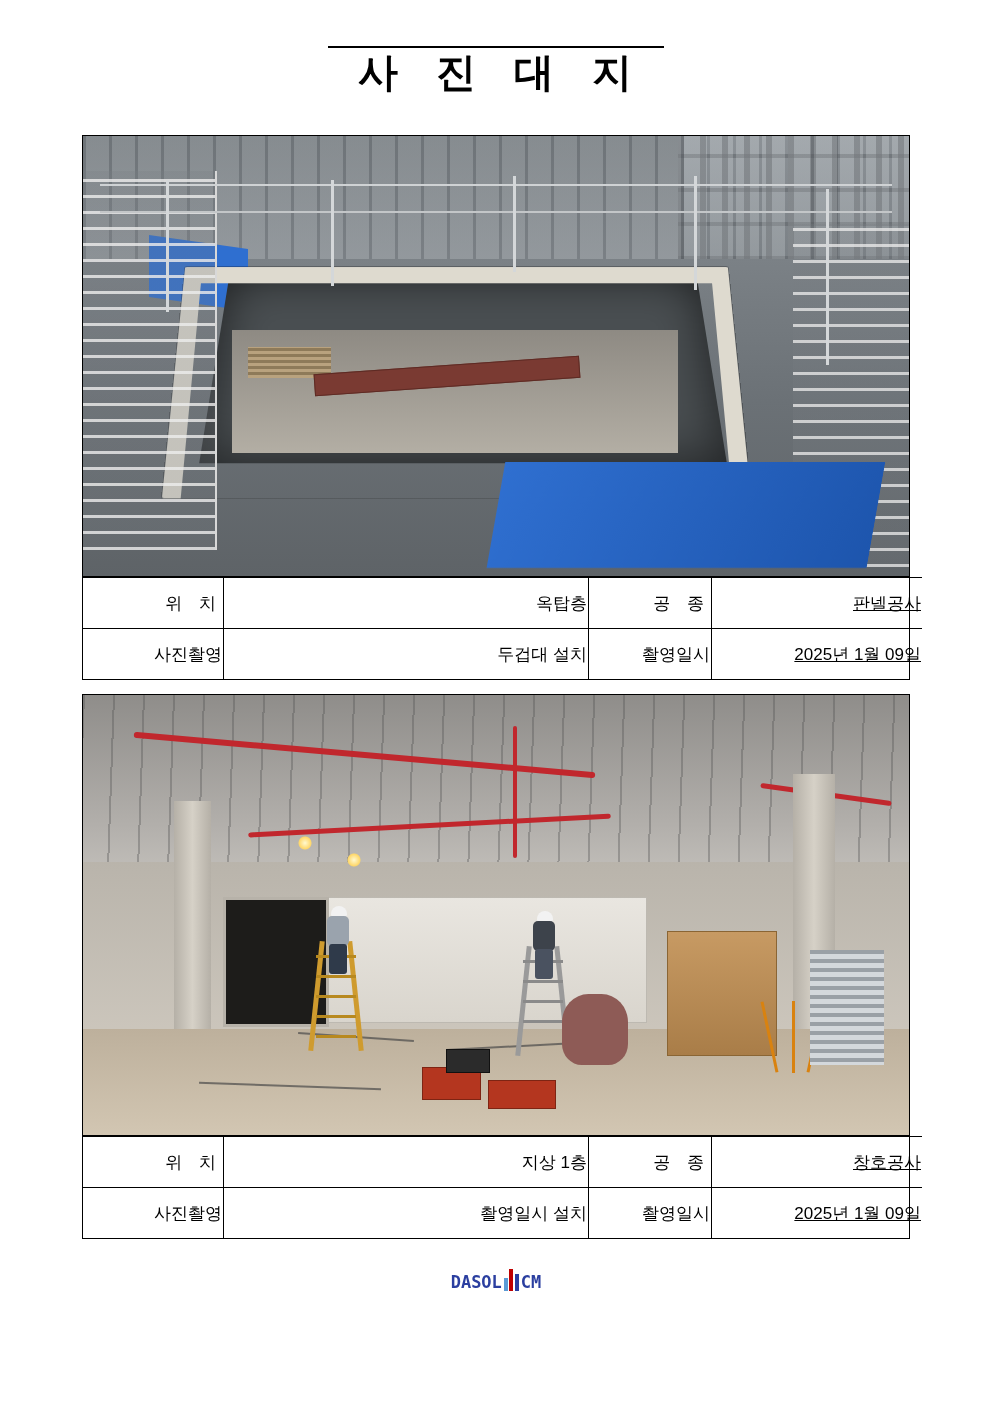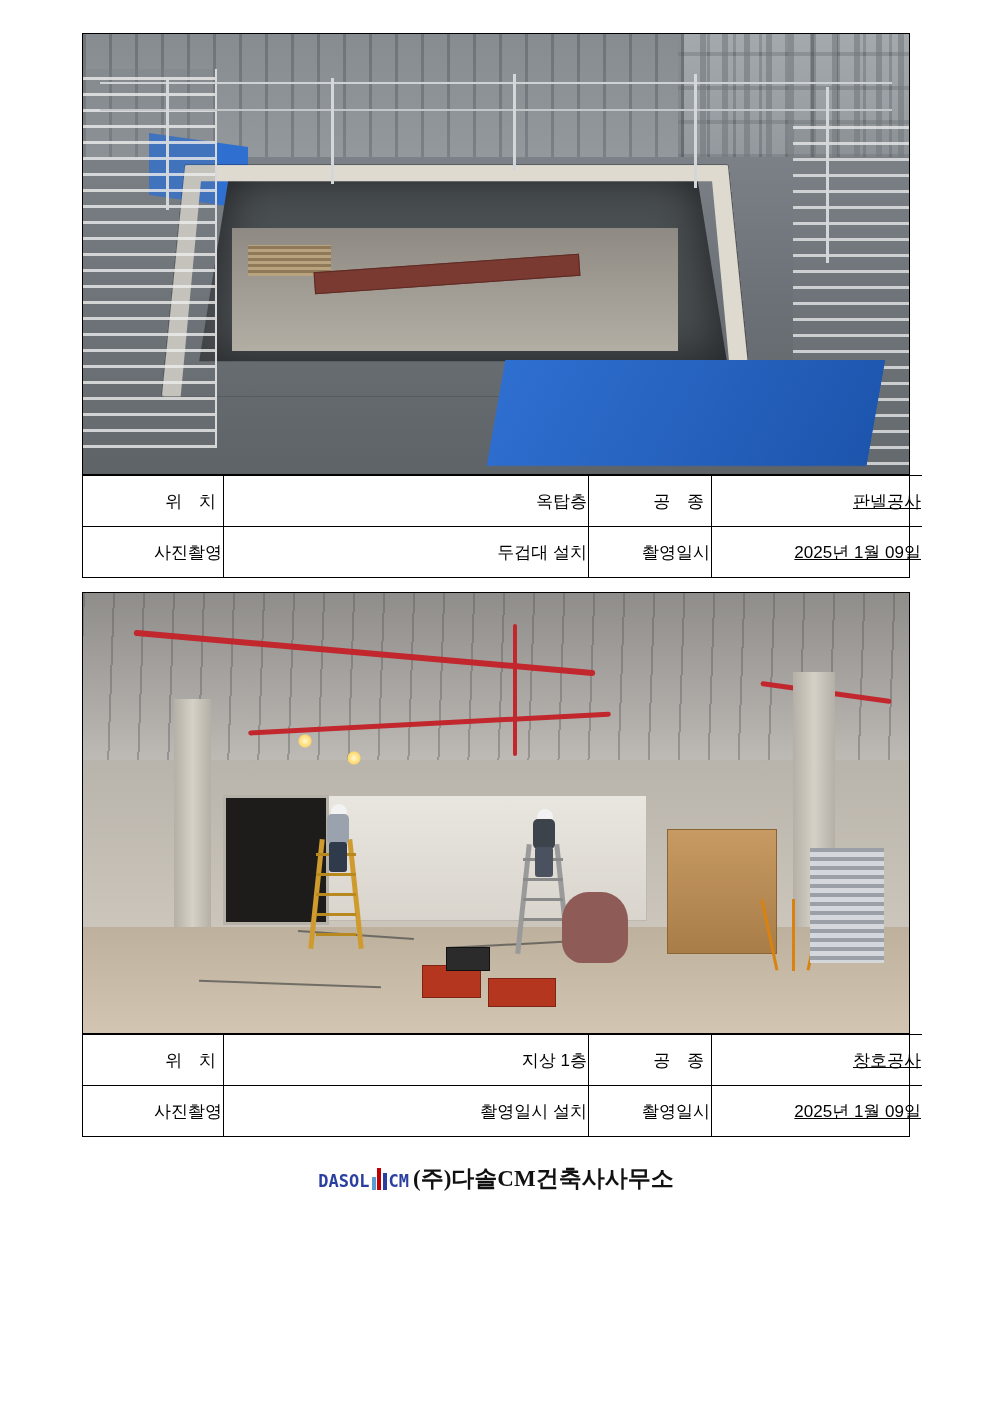--- a/index.html
+++ b/index.html
@@ -285,20 +285,23 @@
   }
   .p2 .cable{
     position:absolute; height:2px; background:#4a4a4a; opacity:.7;
   }
 </style>
 </head>
 <body>
 
 <div class="page">
 
+  <div class="title-wrap">
+    <div class="title">사 진 대 지</div>
+  </div>
 
   <div class="block first">
 
     <div class="photo p1" role="img">
       <div class="sky"></div>
       <div class="bldgR"></div>
       <div class="ceil"></div>
       <div class="deck"></div>
       <div class="tarp2"></div>
       <div class="shaft"></div>
@@ -425,16 +428,15 @@
   <div class="footer">
     <span class="logo-mark">
       <span>DASOL</span>
       <span class="bars">
           <i></i>
           <i></i>
           <i></i>
         </span>
       <span>CM</span>
     </span>
-    <span class="logo-text">(주)다솔CM건축사사무소</span>
   </div>
 
 </div>
 
 </body></html>

